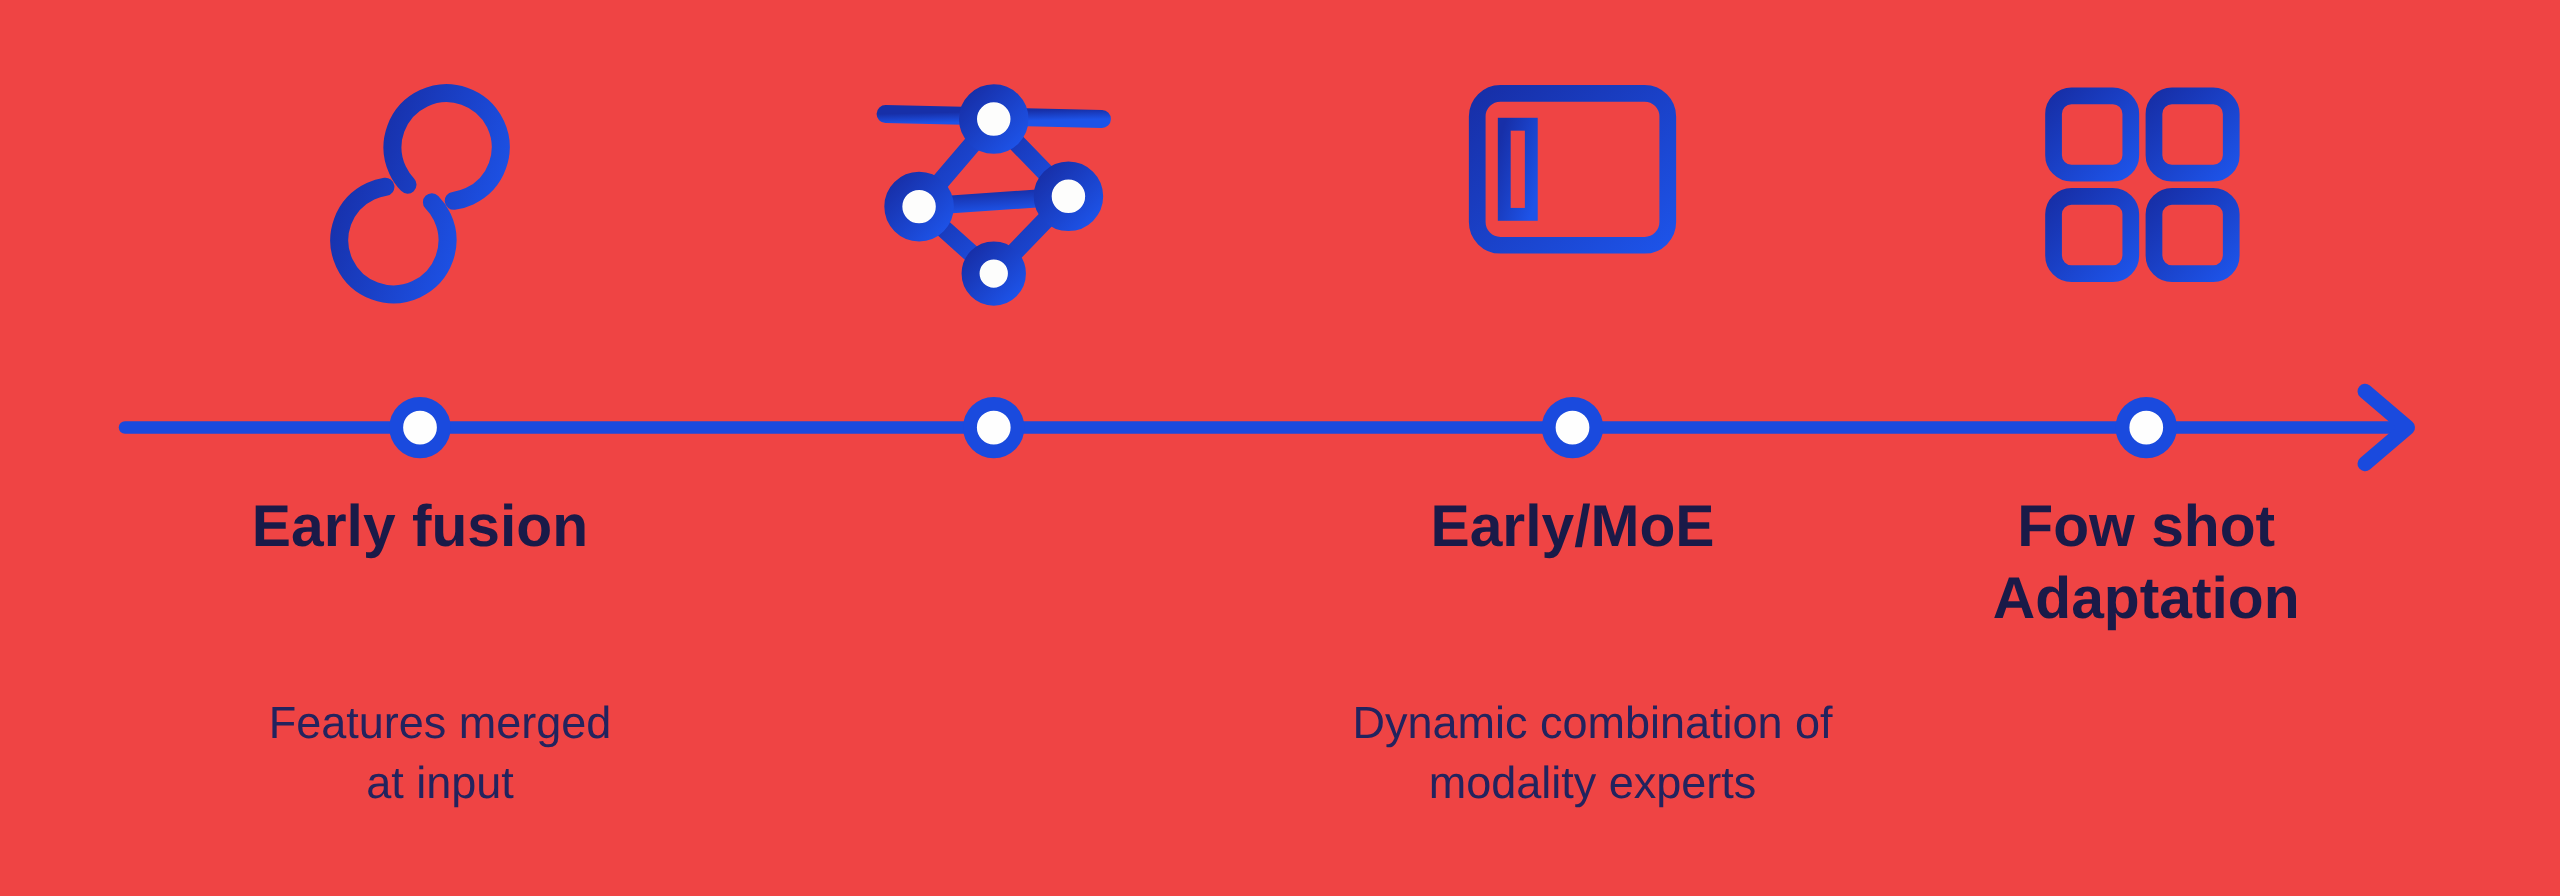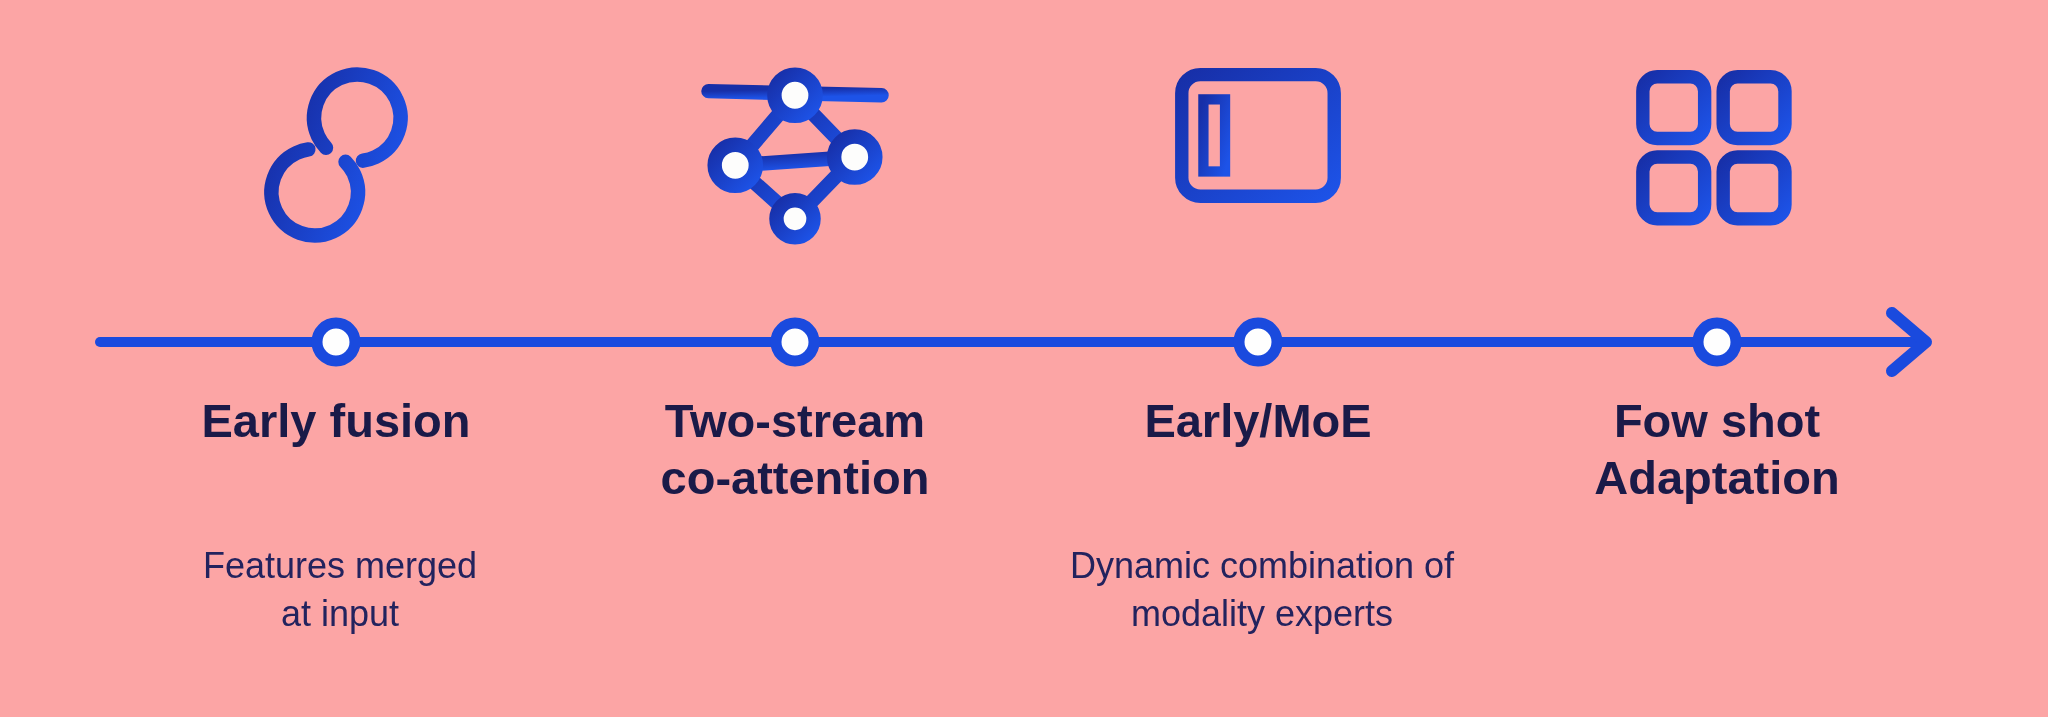--- a/index.html
+++ b/index.html
@@ -1,20 +1,20 @@
 <!DOCTYPE html>
 <html><head>
 <meta charset="utf-8">
 <style>
   html, body { margin: 0; padding: 0; background: #ffffff; }
   .canvas {
     position: relative;
     width: 2048px;
     height: 717px;
-    background: #fca5a5;
+    background: #ef4444;
     overflow: hidden;
     font-family: "Liberation Sans", "DejaVu Sans", sans-serif;
   }
   .timeline-svg {
     position: absolute;
     left: 88px;
     top: 300px;
     width: 1880px;
     height: 84px;
   }
@@ -49,21 +49,21 @@
     font-weight: 700;
     color: #1a1a48;
     white-space: pre-line;
     letter-spacing: 0px;
   }
   .stage-desc {
     position: absolute;
     top: 538px;
     left: 0;
     width: 100%;
-    margin: 4px;
+    margin: 16px;
     font-size: 36px;
     line-height: 48px;
     font-weight: 400;
     color: #23235e;
     white-space: pre-line;
   }
 </style>
 </head>
 <body>
 
@@ -114,22 +114,20 @@
           <line x1="21" y1="55" x2="79" y2="51"></line>
           <line x1="21" y1="55" x2="50" y2="81"></line>
           <line x1="79" y1="51" x2="50" y2="81"></line>
           <circle cx="50" cy="21" r="10" fill="#fdfdfc"></circle>
           <circle cx="21" cy="55" r="10" fill="#fdfdfc"></circle>
           <circle cx="79" cy="51" r="10" fill="#fdfdfc"></circle>
           <circle cx="50" cy="81" r="9" fill="#fdfdfc"></circle>
         </g>
       </svg>
     </div>
-    <h2 class="stage-title">Two-stream
-co-attention</h2>
   </div>
 
   <div class="stage s3">
     <div class="icon-wrap">
       <svg viewBox="0 0 100 100" fill="none" xmlns="http://www.w3.org/2000/svg">
         <defs>
           <linearGradient id="ig3" x1="0" y1="0" x2="1" y2="1">
             <stop offset="0" stop-color="#172fa8"></stop>
               <stop offset="1" stop-color="#1d53e8"></stop>
           </linearGradient>

